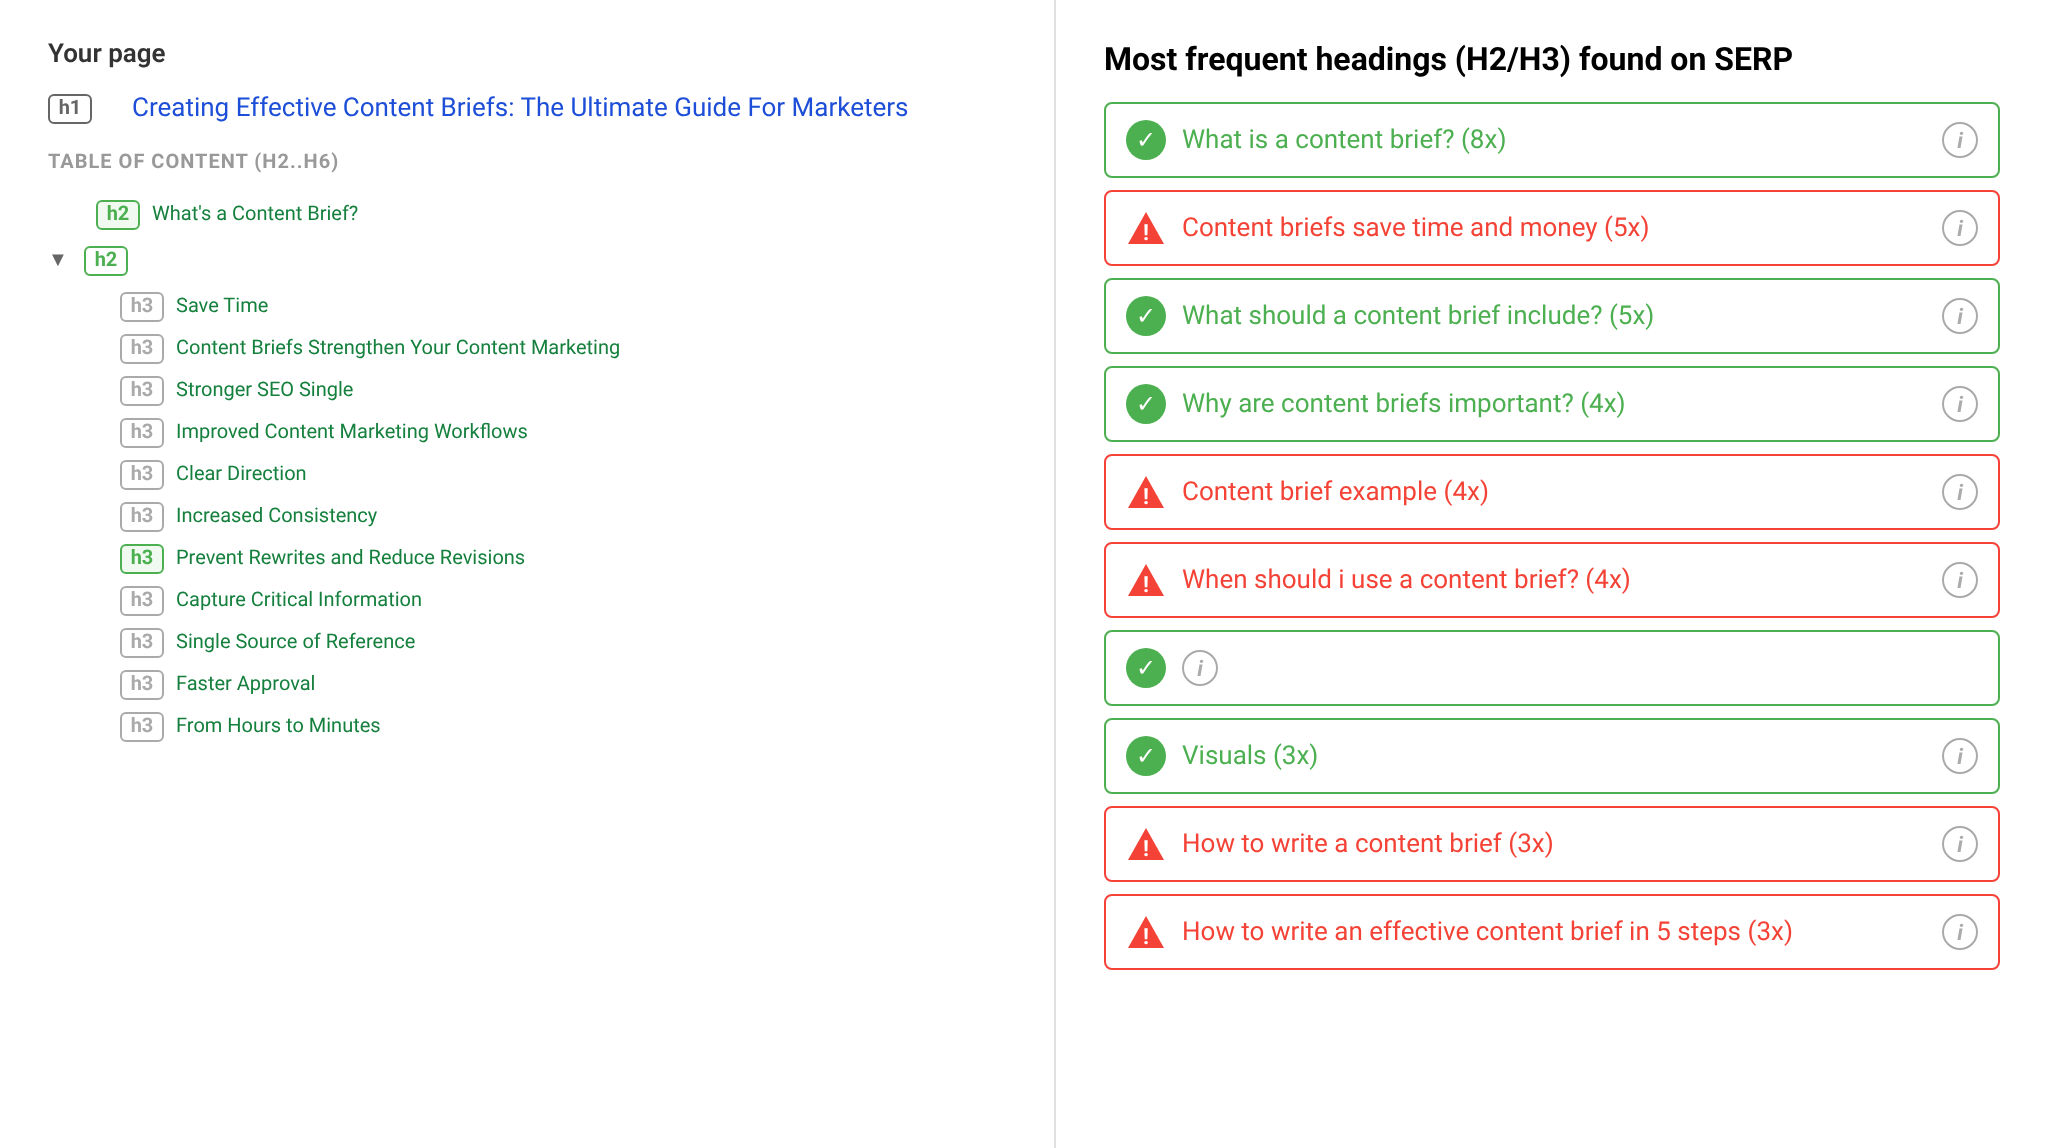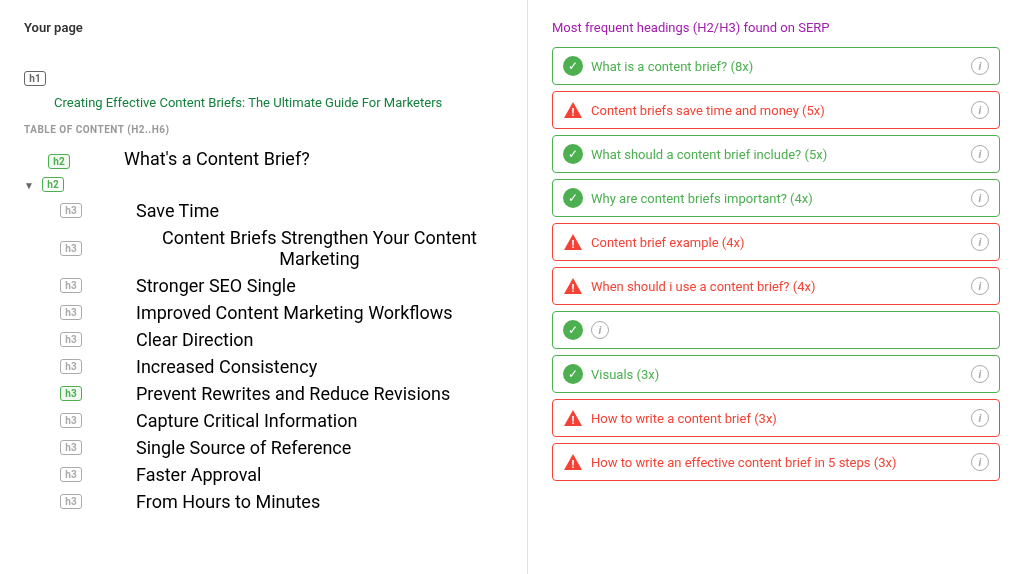--- a/index.html
+++ b/index.html
@@ -24,21 +24,21 @@
     }
     .panel-title {
       font-size: 13px;
       font-weight: 600;
       color: #333;
       margin-bottom: 12px;
     }
     .h1-row {
       display: flex;
       align-items: center;
-      gap: 8px;
+      gap: 20px;
       margin-bottom: 14px;
     }
     .tag {
       display: inline-flex;
       align-items: center;
       justify-content: center;
       border: 1.5px solid #4caf50;
       border-radius: 3px;
       color: #4caf50;
       font-size: 10px;
@@ -47,62 +47,59 @@
       min-width: 22px;
       background: #fff;
       flex-shrink: 0;
     }
     .tag.h1 { border-color: #666; color: #666; }
     .tag.h2 { border-color: #4caf50; color: #4caf50; }
     .tag.h3 { border-color: #aaa; color: #aaa; }
     .tag.highlighted { border-color: #4caf50; color: #4caf50; background: #f0faf0; }
     .h1-text {
       font-size: 13px;
-      color: #15803d;
-      margin-top: 48px;
+      color: #1d4ed8;
     }
     .toc-label {
       font-size: 10px;
       font-weight: 700;
       color: #999;
       letter-spacing: 0.5px;
       margin-bottom: 10px;
     }
     .toc-item {
       display: flex;
       align-items: center;
       gap: 6px;
       padding: 3px 0;
     }
     .toc-item.h2-item {
       margin-left: 0;
       margin-bottom: 2px;
-      align-items: flex-end;
     }
     .toc-item.h3-item {
       margin-left: 36px;
       text-align: center;
     }
     .chevron {
       width: 12px;
       height: 12px;
       color: #666;
       flex-shrink: 0;
       font-size: 10px;
     }
     .toc-text {
-      font-size: 18px;
-      color: #000000;
-      margin-left: 48px;
+      font-size: 10px;
+      color: #15803d;
     }
     
     .section-title {
-      font-size: 13px;
-      font-weight: 400;
-      color: #a21caf;
+      font-size: 16px;
+      font-weight: 700;
+      color: #000000;
       margin-bottom: 12px;
     }
     .heading-item {
       display: flex;
       align-items: center;
       border: 1.5px solid #ccc;
       border-radius: 4px;
       padding: 8px 10px;
       margin-bottom: 6px;
       gap: 8px;

